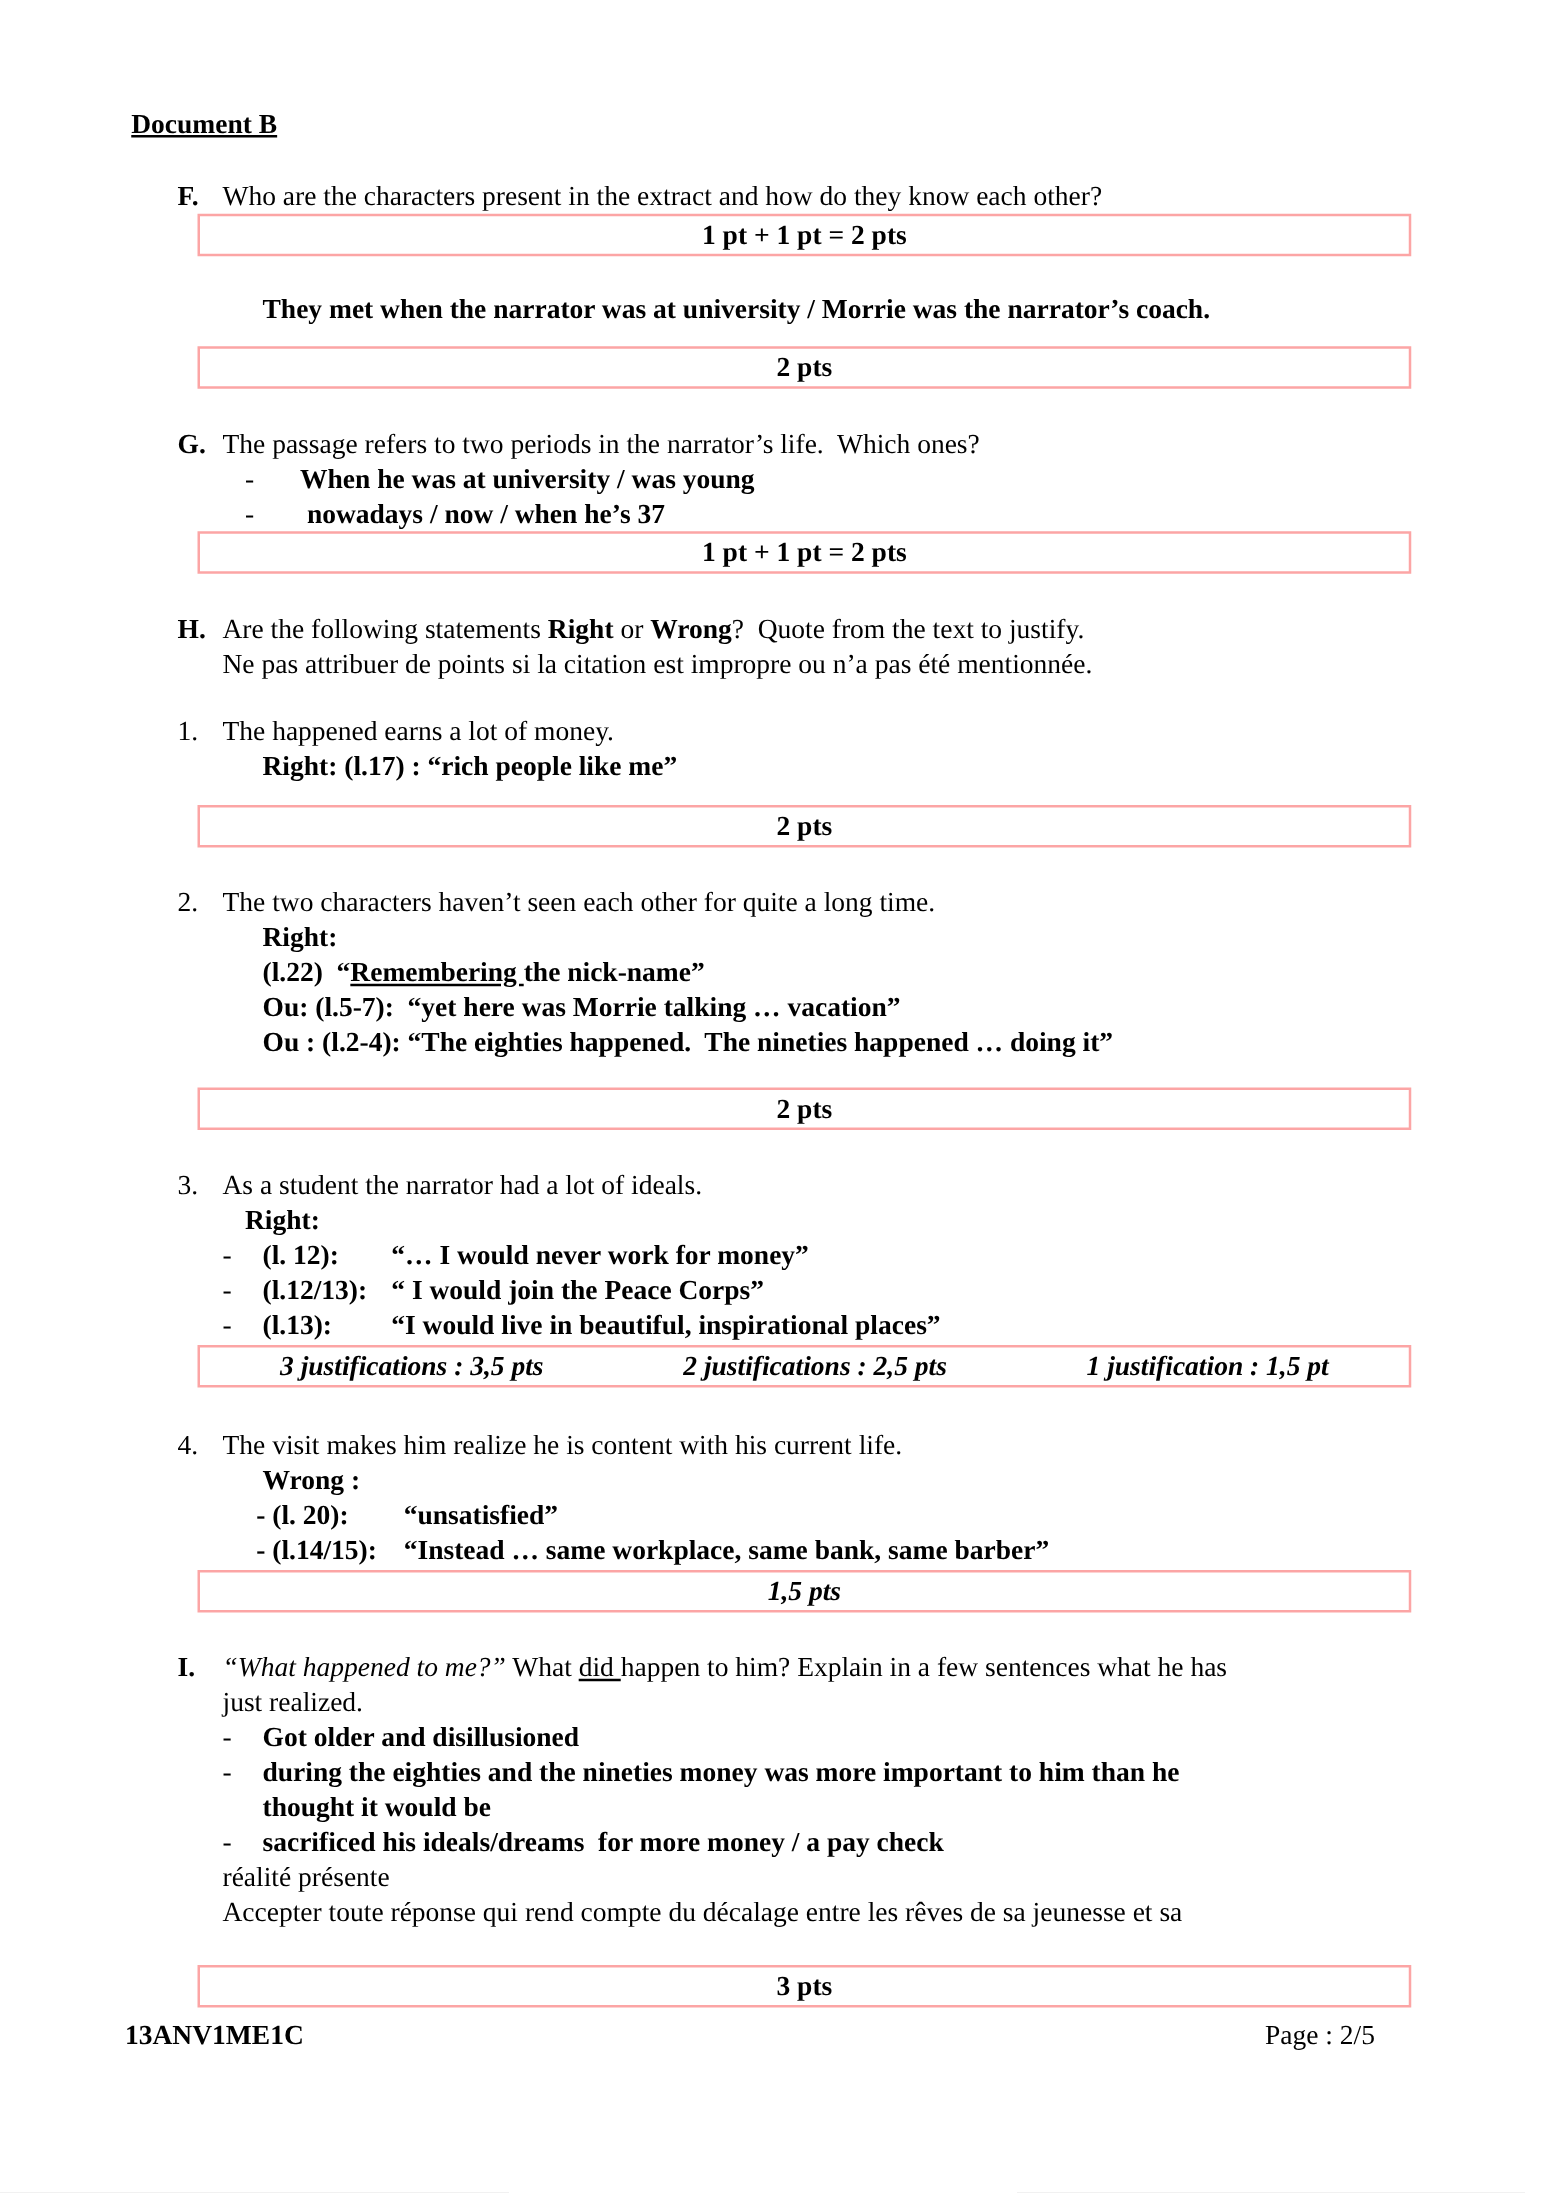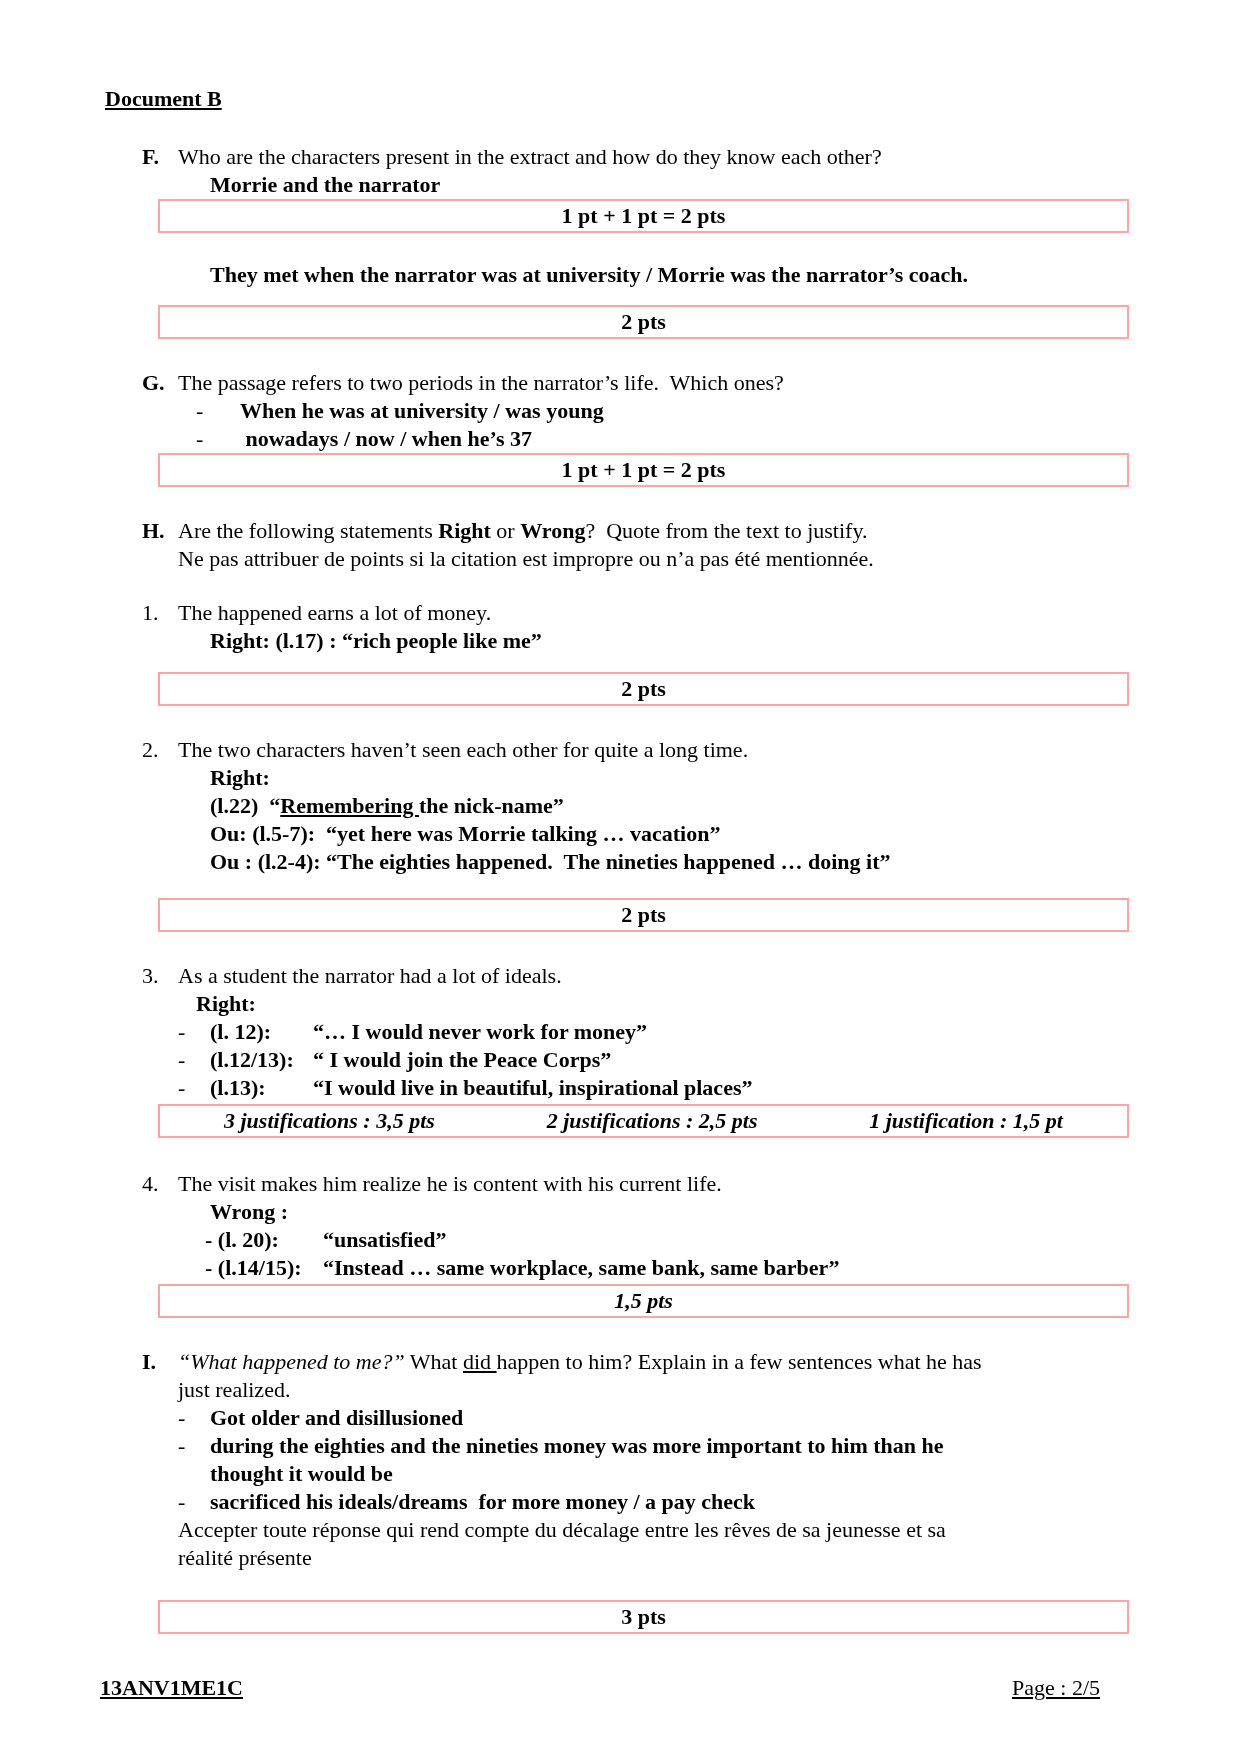--- a/index.html
+++ b/index.html
@@ -44,37 +44,36 @@
     display:flex; justify-content:space-between; align-items:center;
     padding:0 64px; width:839px; text-align:left;
   }
   .footer {
     margin-left:100px; width:1000px; display:flex; justify-content:space-between;
   }
   .footer .left { font-weight:bold; }
 
   
   .mt30 { margin-top:30px; } .mt28 { margin-top:28px; } .mt26 { margin-top:26px; }
-  .mt24 { margin-top:40px;text-decoration:underline; } .mt22 { margin-top:22px; } .mt17 { margin-top:17px; }
+  .mt24 { margin-top:8px; } .mt22 { margin-top:22px; } .mt17 { margin-top:17px; }
   .mt16 { margin-top:16px; } .mt32 { margin-top:32px; } .mt2 { margin-top:2px;font-style:italic; }
   .mt0 { margin-top:0; }
 </style>
 </head>
 <body>
 
 <div class="page">
   <div class="content">
 
     <div class="doc-title"><span class="txt">Document B</span></div>
 
     <div class="q mt30">
       <span class="qlabel txt">F.</span>
       <span class="txt">Who are the characters present in the extract and how do they know each other?</span>
     </div>
-    <div class="ans"><span class="txt">Morrie and the narrator</span></div>
     <div class="ptsbox mt0"><span class="txt">1 pt + 1 pt = 2 pts</span></div>
     <div class="ans mt28"><span class="txt">They met when the narrator was at university / Morrie was the narrator’s coach.</span></div>
     <div class="ptsbox mt16"><span class="txt">2 pts</span></div>
 
     <div class="q mt30">
       <span class="qlabel txt">G.</span>
       <span class="txt">The passage refers to two periods in the narrator’s life.  Which ones?</span>
     </div>
     <div class="bullet">
       <span class="dash txt">-</span>
@@ -153,22 +152,22 @@
     <div class="ibullet">
       <span class="dash txt">-</span>
       <div class="txt">during the eighties and the nineties money was more important to him than he</div>
       <div class="txt">thought it would be</div>
     </div>
     <div class="ibullet">
       <span class="dash txt">-</span>
       <div class="txt">sacrificed his ideals/dreams  for more money / a pay check</div>
     </div>
     <div class="q" style="margin-left:178px">
+      <div class="txt">réalité présente</div>
       <div class="txt">Accepter toute réponse qui rend compte du décalage entre les rêves de sa jeunesse et sa</div>
-      <div class="txt">réalité présente</div>
     </div>
     <div class="ptsbox mt28"><span class="txt">3 pts</span></div>
 
     <div class="footer mt24">
       <span class="left txt">13ANV1ME1C</span>
       <span class="txt">Page : 2/5</span>
     </div>
 
   </div>
 </div>

